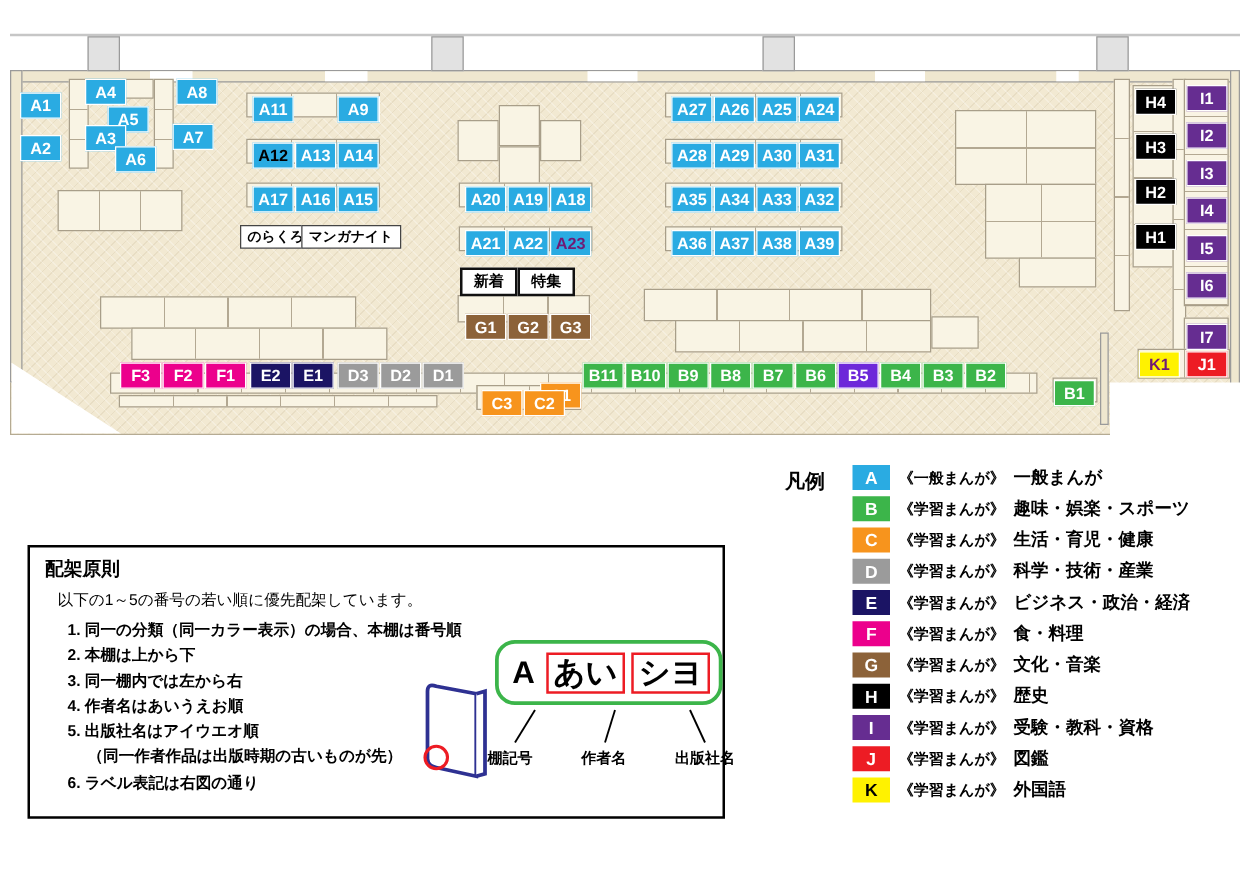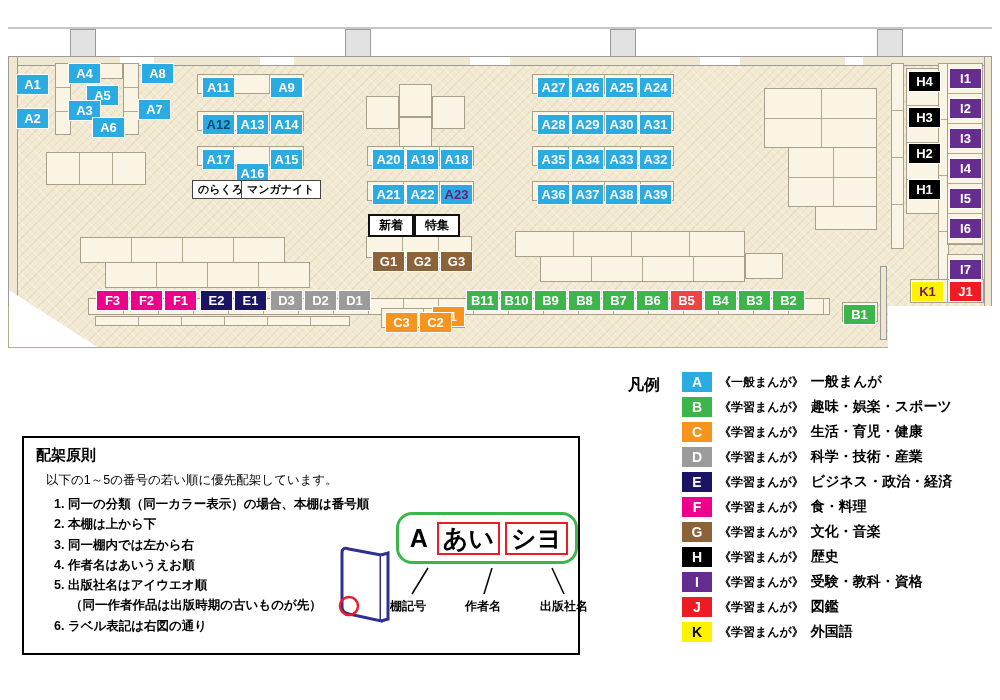--- a/index.html
+++ b/index.html
@@ -118,25 +118,25 @@
         <div class="slabel" style="left: 16px; top: 108px; background: rgb(42, 171, 226); color: rgb(255, 255, 255);">A2</div>
         <div class="slabel" style="left: 68px; top: 63px; background: rgb(42, 171, 226); color: rgb(255, 255, 255);">A4</div>
         <div class="slabel" style="left: 86px; top: 85px; background: rgb(42, 171, 226); color: rgb(255, 255, 255);">A5</div>
         <div class="slabel" style="left: 68px; top: 100px; background: rgb(42, 171, 226); color: rgb(255, 255, 255);">A3</div>
         <div class="slabel" style="left: 92px; top: 117px; background: rgb(42, 171, 226); color: rgb(255, 255, 255);">A6</div>
         <div class="slabel" style="left: 141px; top: 63px; background: rgb(42, 171, 226); color: rgb(255, 255, 255);">A8</div>
         <div class="slabel" style="left: 138px; top: 99px; background: rgb(42, 171, 226); color: rgb(255, 255, 255);">A7</div>
         <div class="slabel" style="left: 202px; top: 77px; background: rgb(42, 171, 226); color: rgb(255, 255, 255);">A11</div>
         <div class="slabel" style="left: 236px; top: 77px; background: rgb(42, 171, 226); color: rgb(255, 255, 255); margin-left: 35px;">A10</div>
         <div class="slabel" style="left: 270px; top: 77px; background: rgb(42, 171, 226); color: rgb(255, 255, 255);">A9</div>
-        <div class="slabel" style="left: 202px; top: 114px; background: rgb(42, 171, 226); color: #0c4a6e;">A12</div>
+        <div class="slabel" style="left: 202px; top: 114px; background: rgb(42, 171, 226); color: #000000;">A12</div>
         <div class="slabel" style="left: 236px; top: 114px; background: rgb(42, 171, 226); color: rgb(255, 255, 255);">A13</div>
         <div class="slabel" style="left: 270px; top: 114px; background: rgb(42, 171, 226); color: rgb(255, 255, 255);">A14</div>
         <div class="slabel" style="left: 202px; top: 149px; background: rgb(42, 171, 226); color: rgb(255, 255, 255);">A17</div>
-        <div class="slabel" style="left: 236px; top: 149px; background: rgb(42, 171, 226); color: rgb(255, 255, 255); margin-top: 14px;">A16</div>
+        <div class="slabel" style="left: 236px; top: 149px; background: rgb(42, 171, 226); color: rgb(255, 255, 255);">A16</div>
         <div class="slabel" style="left: 270px; top: 149px; background: rgb(42, 171, 226); color: rgb(255, 255, 255);">A15</div>
         <div class="slabel" style="left: 372px; top: 149px; background: rgb(42, 171, 226); color: rgb(255, 255, 255);">A20</div>
         <div class="slabel" style="left: 406px; top: 149px; background: rgb(42, 171, 226); color: rgb(255, 255, 255);">A19</div>
         <div class="slabel" style="left: 440px; top: 149px; background: rgb(42, 171, 226); color: rgb(255, 255, 255);">A18</div>
         <div class="slabel" style="left: 372px; top: 184px; background: rgb(42, 171, 226); color: rgb(255, 255, 255);">A21</div>
         <div class="slabel" style="left: 406px; top: 184px; background: rgb(42, 171, 226); color: rgb(255, 255, 255);">A22</div>
         <div class="slabel" style="left: 440px; top: 184px; background: rgb(42, 171, 226); color: #701a75;">A23</div>
         <div class="slabel" style="left: 537px; top: 77px; background: rgb(42, 171, 226); color: rgb(255, 255, 255);">A27</div>
         <div class="slabel" style="left: 571px; top: 77px; background: rgb(42, 171, 226); color: rgb(255, 255, 255);">A26</div>
         <div class="slabel" style="left: 605px; top: 77px; background: rgb(42, 171, 226); color: rgb(255, 255, 255);">A25</div>
@@ -164,21 +164,21 @@
         <div class="slabel" style="left: 270px; top: 290px; background: rgb(155, 155, 155); color: rgb(255, 255, 255);">D3</div>
         <div class="slabel" style="left: 304px; top: 290px; background: rgb(155, 155, 155); color: rgb(255, 255, 255);">D2</div>
         <div class="slabel" style="left: 338px; top: 290px; background: rgb(155, 155, 155); color: rgb(255, 255, 255);">D1</div>
         <div class="slabel" style="left: 432px; top: 290px; background: rgb(247, 148, 29); color: rgb(255, 255, 255); margin-top: 16px;">C1</div>
         <div class="slabel" style="left: 466px; top: 290px; background: rgb(60, 181, 74); color: rgb(255, 255, 255);">B11</div>
         <div class="slabel" style="left: 500px; top: 290px; background: rgb(60, 181, 74); color: rgb(255, 255, 255);">B10</div>
         <div class="slabel" style="left: 534px; top: 290px; background: rgb(60, 181, 74); color: rgb(255, 255, 255);">B9</div>
         <div class="slabel" style="left: 568px; top: 290px; background: rgb(60, 181, 74); color: rgb(255, 255, 255);">B8</div>
         <div class="slabel" style="left: 602px; top: 290px; background: rgb(60, 181, 74); color: rgb(255, 255, 255);">B7</div>
         <div class="slabel" style="left: 636px; top: 290px; background: rgb(60, 181, 74); color: rgb(255, 255, 255);">B6</div>
-        <div class="slabel" style="left: 670px; top: 290px; background: #ef4444; color: rgb(255, 255, 255);">B5</div>
+        <div class="slabel" style="left: 670px; top: 290px; background: #6d28d9; color: rgb(255, 255, 255);">B5</div>
         <div class="slabel" style="left: 704px; top: 290px; background: rgb(60, 181, 74); color: rgb(255, 255, 255);">B4</div>
         <div class="slabel" style="left: 738px; top: 290px; background: rgb(60, 181, 74); color: rgb(255, 255, 255);">B3</div>
         <div class="slabel" style="left: 772px; top: 290px; background: rgb(60, 181, 74); color: rgb(255, 255, 255);">B2</div>
         <div class="slabel" style="left: 385px; top: 312px; background: rgb(247, 148, 29); color: rgb(255, 255, 255);">C3</div>
         <div class="slabel" style="left: 419px; top: 312px; background: rgb(247, 148, 29); color: rgb(255, 255, 255);">C2</div>
         <div class="slabel" style="left: 843px; top: 304px; background: rgb(60, 181, 74); color: rgb(255, 255, 255);">B1</div>
         <div class="slabel" style="left: 908px; top: 71px; background: rgb(0, 0, 0); color: rgb(255, 255, 255);">H4</div>
         <div class="slabel" style="left: 908px; top: 107px; background: rgb(0, 0, 0); color: rgb(255, 255, 255);">H3</div>
         <div class="slabel" style="left: 908px; top: 143px; background: rgb(0, 0, 0); color: rgb(255, 255, 255);">H2</div>
         <div class="slabel" style="left: 908px; top: 179px; background: rgb(0, 0, 0); color: rgb(255, 255, 255);">H1</div>

